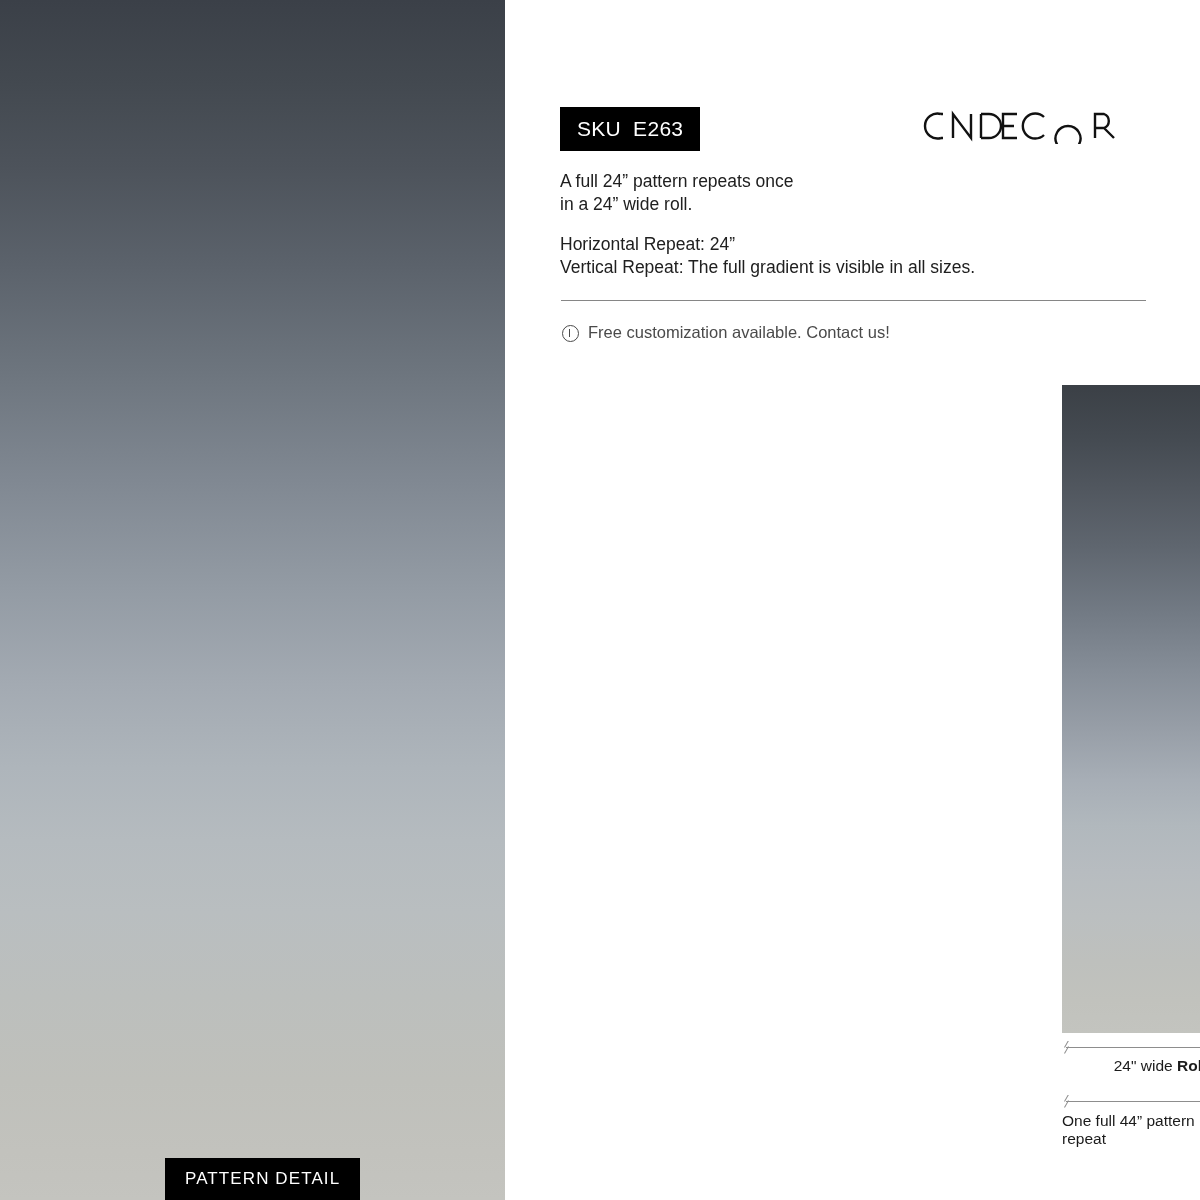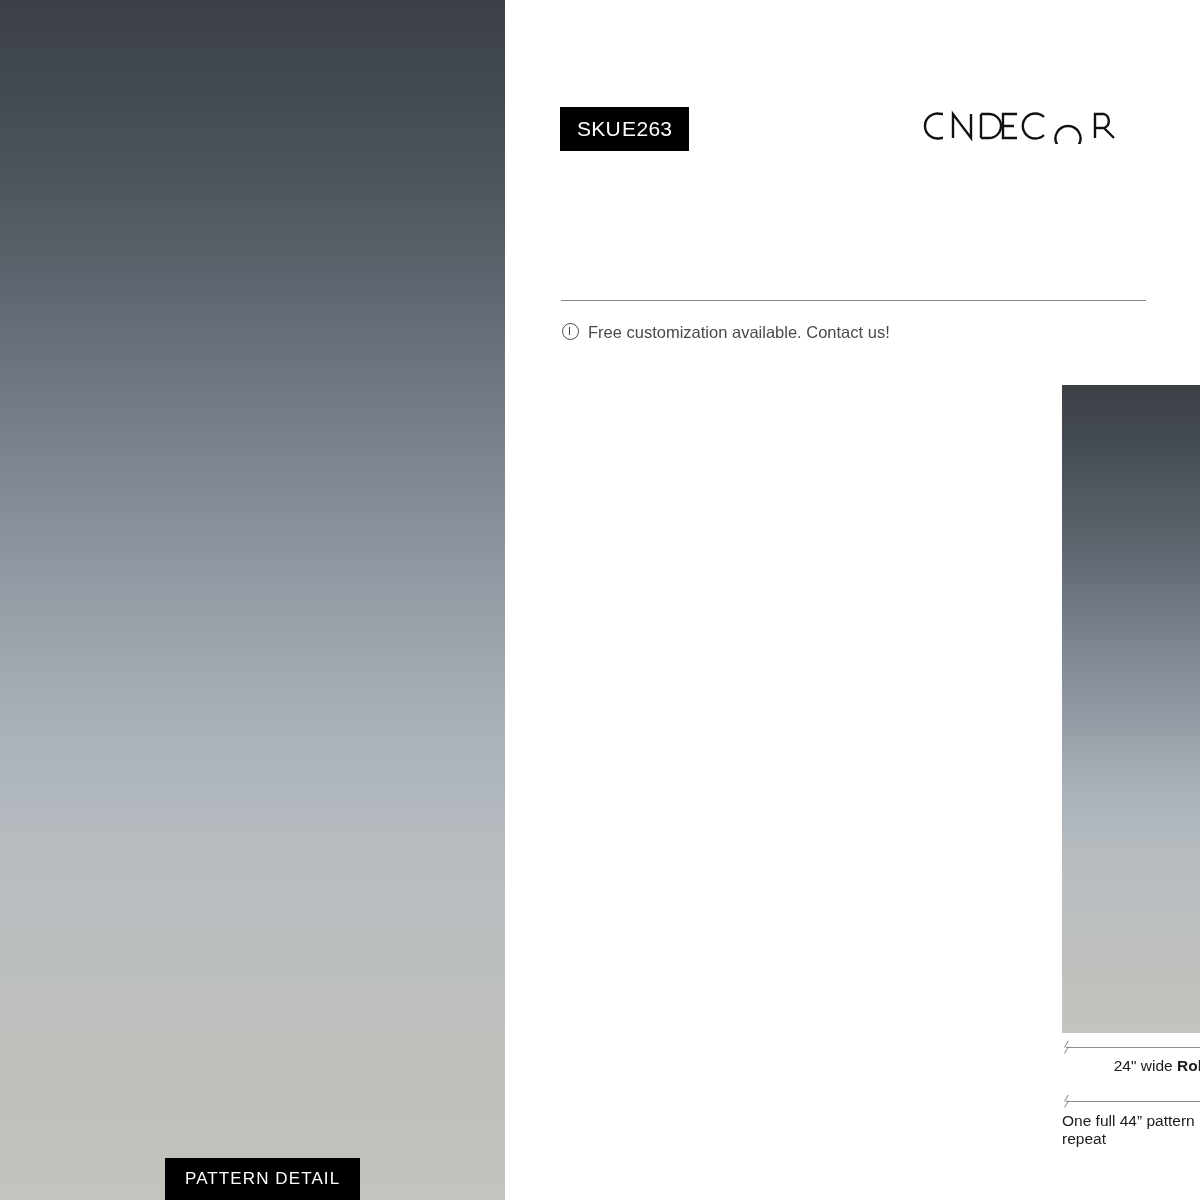--- a/index.html
+++ b/index.html
@@ -76,21 +76,21 @@
     padding: 11px 17px 12px 17px;
     font-size: 21px;
     line-height: 1;
     letter-spacing: 0.3px;
   }
   .sku-badge .sku-word {
     font-weight: normal;
   }
   .sku-badge .sku-value {
     font-weight: normal;
-    margin-left: 1px;
+    margin-left: 12px;
   }
 
   .brand-logo {
     position: absolute;
     right: 57px;
     top: 104px;
     width: 230px;
     height: 40px;
   }
 
@@ -118,21 +118,21 @@
     height: 1px;
     background: #5d5d5d;
     opacity: .75;
   }
 
   .note-row {
     position: absolute;
     left: 57px;
     top: 323px;
     display: flex;
-    align-items: flex-start;
+    align-items: flex-end;
     gap: 9px;
     color: #4a4a4a;
     font-size: 16.5px;
   }
   .note-icon {
     display: inline-block;
     width: 15px;
     height: 15px;
     border: 1px solid #4a4a4a;
     border-radius: 50%;
@@ -279,20 +279,30 @@
 
           <path d="M131 13 A12.5 12.5 0 1 0 131 31"></path>
 
           <path d="M155 22 a12.5 12.5 0 1 0 0.001 0"></path>
 
           <path d="M182 34 L182 10 L191 10 A7.5 7.5 0 0 1 191 24 L182 24 M191 24 L201 34"></path>
         </g>
       </svg>
     </div>
 
+    <div class="desc-block">
+      <p class="para">
+        <span>A full 24” pattern repeats once</span><br>
+        <span>in a 24” wide roll.</span>
+      </p>
+      <p class="para">
+        <span>Horizontal Repeat: 24”</span><br>
+        <span>Vertical Repeat:  The full gradient is visible in all sizes.</span>
+      </p>
+    </div>
 
     <div class="divider"></div>
 
     <div class="note-row">
       <span class="note-icon"></span>
       <span>Free customization available. Contact us!</span>
     </div>
 
     <div class="rolls">
       <div class="roll roll-a">

